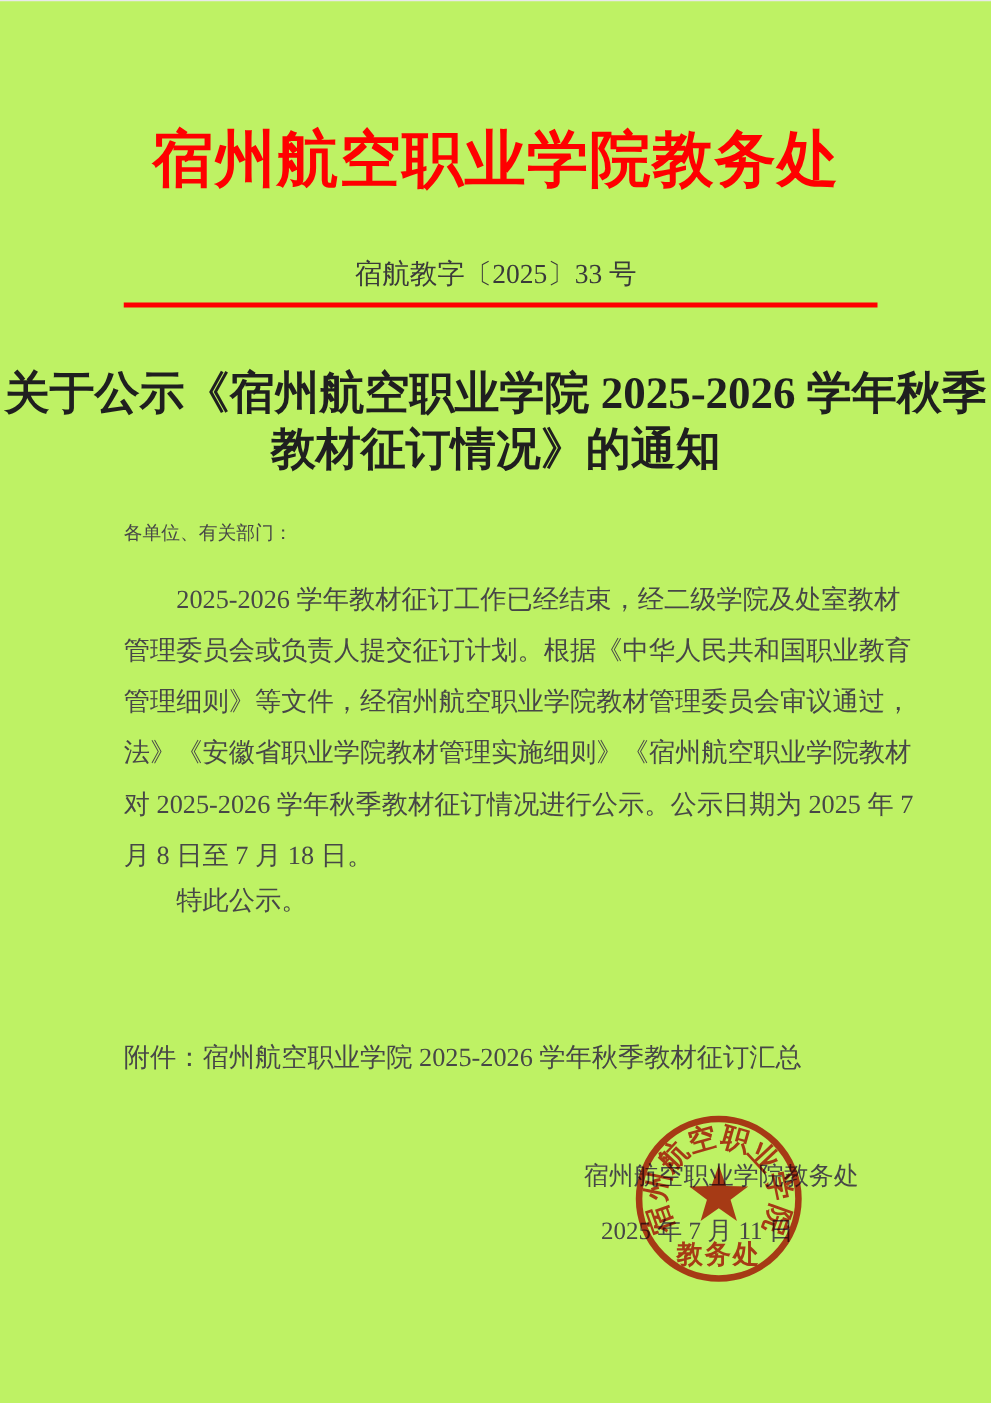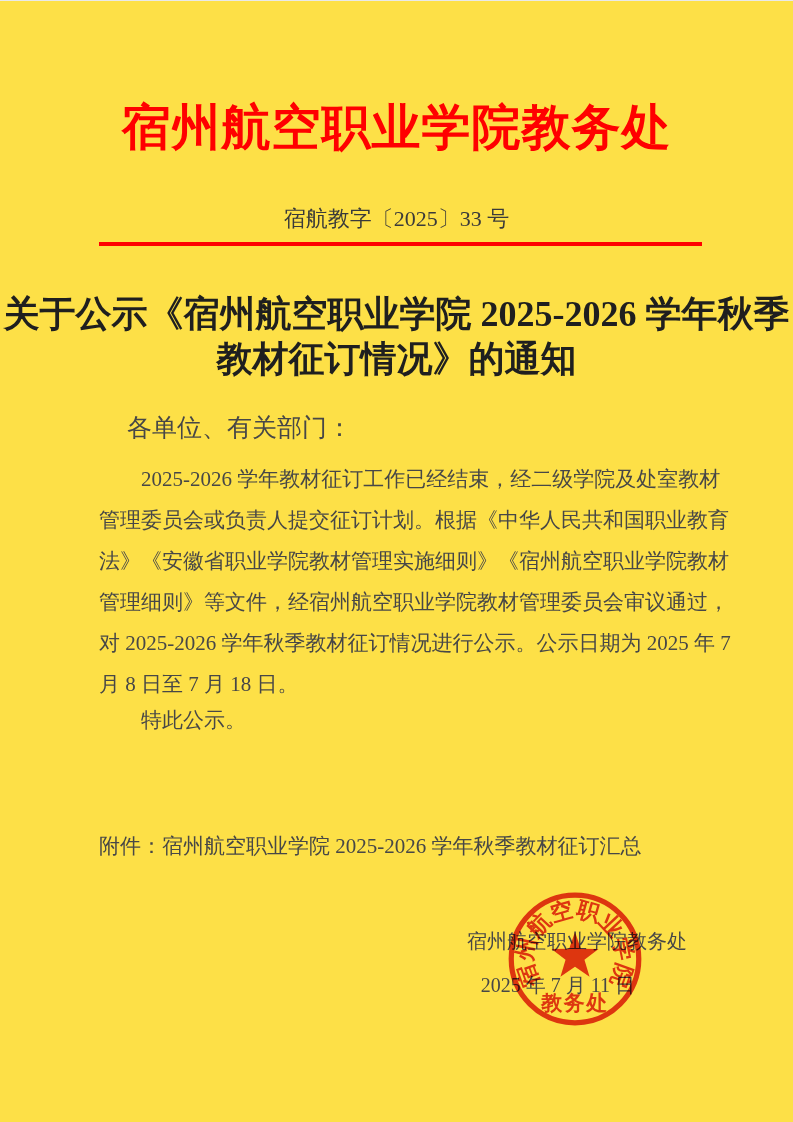--- a/index.html
+++ b/index.html
@@ -1,20 +1,20 @@
 <!DOCTYPE html>
 <html style="--accent: #FF0000; --seal-red: #DC281E; --body-color: #474747; --title-color: #1F1F1F;"><head>
 <meta charset="utf-8">
 <style>
   html, body { margin: 0; padding: 0; background: #ffffff; }
   .page {
     position: relative;
     width: 793px;
     height: 1122px;
-    background: #fde047;
+    background: #bef264;
     overflow: hidden;
     font-family: "Liberation Serif", "DejaVu Serif", serif;
     border-top: 1px solid #e9e9e9;
   }
   .abs { position: absolute; }
   .centered { left: 0; width: 793px; text-align: center; }
 
   .masthead {
     top: 94px;
     font-size: 49px;
@@ -41,24 +41,23 @@
     font-weight: bold;
     color: var(--title-color, #1f1f1f);
     white-space: nowrap;
   }
   .title-1 { top: 289px; }
   .title-2 { top: 334px; }
 
   .bodycol { left: 99px; width: 603px; color: var(--body-color, #474747); }
   .salutation {
     top: 406px;
-    font-size: 25px;
+    font-size: 15px;
     line-height: 41px;
     white-space: nowrap;
-    margin-left: 28px;
   }
   .paragraph { top: 458px; font-size: 21px; }
   .bline {
     height: 41px;
     line-height: 41px;
     white-space: nowrap;
     text-align: justify;
     text-align-last: justify;
   }
   .bline.indent { padding-left: 42px; }
@@ -119,22 +118,22 @@
 
   <div class="abs centered title-line title-1">关于公示《宿州航空职业学院 2025-2026 学年秋季</div>
 
   <div class="abs centered title-line title-2">教材征订情况》的通知</div>
 
   <div class="abs bodycol salutation">各单位、有关部门：</div>
 
   <div class="abs bodycol paragraph">
     <div class="bline indent">2025-2026 学年教材征订工作已经结束，经二级学院及处室教材</div>
     <div class="bline">管理委员会或负责人提交征订计划。根据《中华人民共和国职业教育</div>
+    <div class="bline">管理细则》等文件，经宿州航空职业学院教材管理委员会审议通过，</div>
     <div class="bline">法》《安徽省职业学院教材管理实施细则》《宿州航空职业学院教材</div>
-    <div class="bline">管理细则》等文件，经宿州航空职业学院教材管理委员会审议通过，</div>
     <div class="bline">对 2025-2026 学年秋季教材征订情况进行公示。公示日期为 2025 年 7</div>
     <div class="bline endline">月 8 日至 7 月 18 日。</div>
   </div>
 
   <div class="abs bodycol closing">特此公示。</div>
 
   <div class="abs bodycol attachment">附件：宿州航空职业学院 2025-2026 学年秋季教材征订汇总</div>
 
   <div class="abs issuer">宿州航空职业学院教务处</div>
 

